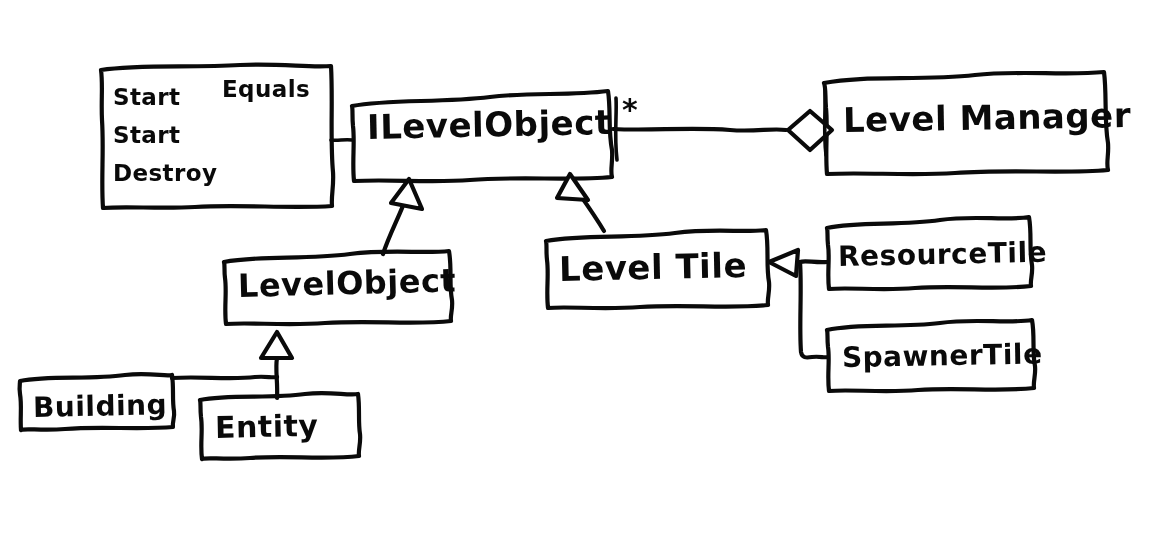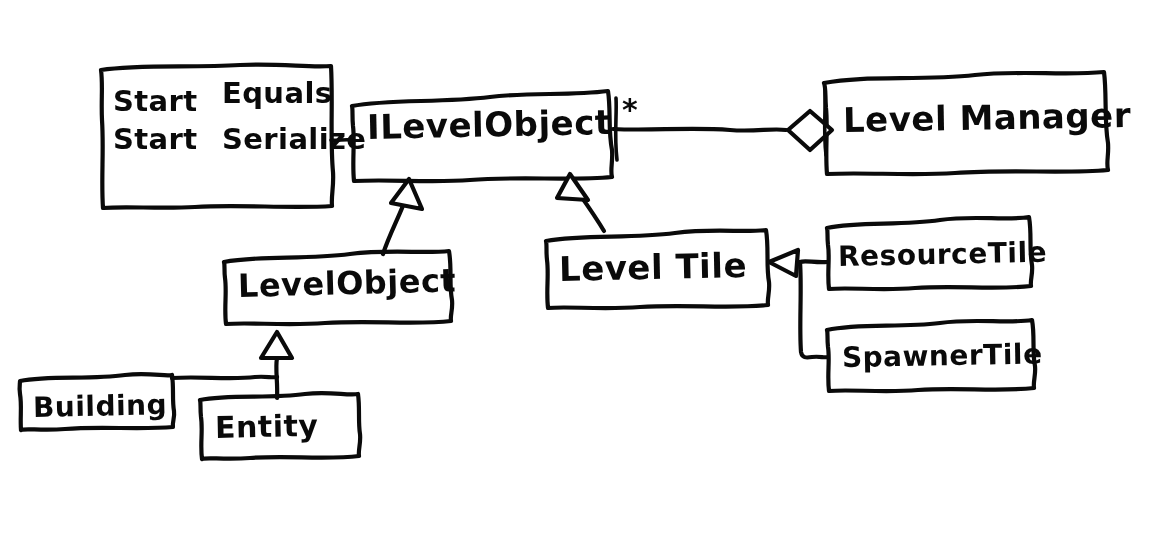--- a/index.html
+++ b/index.html
@@ -50,21 +50,21 @@
     font-weight: 600;
     white-space: nowrap;
     letter-spacing: 0.5px;
     transform-origin: left center;
   }
   .method-label {
     position: absolute;
     color: #0a0a0a;
     font-family: "DejaVu Sans", sans-serif;
     font-weight: 600;
-    font-size: 29px;
+    font-size: 23px;
     white-space: nowrap;
     letter-spacing: 0.4px;
   }
   .multiplicity {
     position: absolute;
     color: #0a0a0a;
     font-family: "DejaVu Sans", sans-serif;
     font-weight: 800;
     font-size: 30px;
     line-height: 1;
@@ -144,23 +144,23 @@
 
     <path class="sketch-stroke" d="M827,262 C815,263 805,260 800,262"></path>
     <path class="sketch-stroke" d="M800,262 C802,290 799,325 801,352 C802,358 806,358 812,357
          C820,356 824,358 828,357"></path>
     <path class="sketch-fill-white" d="M769,262 L798,250 L796,276 Z"></path>
 
   </svg>
 
   <div class="method-label" style="left:113px; top:84px;">Start</div>
   <div class="method-label" style="left:113px; top:122px;">Start</div>
+  <div class="method-label" style="left:113px; top:160px;">Destroy</div>
 
   <div class="method-label" style="left:222px; top:76px;">Equals</div>
-  <div class="method-label" style="left:222px; top:122px;">Serialize</div>
 
   <div class="node-label" style="left:367px; top:107px; font-size:34px; transform:rotate(-1.2deg);">ILevelObject</div>
 
   <div class="node-label" style="left:843px; top:100px; font-size:34px; transform:rotate(-1deg);">Level Manager</div>
 
   <div class="node-label" style="left:238px; top:267px; font-size:32px; transform:rotate(-1.5deg);">LevelObject</div>
 
   <div class="node-label" style="left:559px; top:249px; font-size:34px; transform:rotate(-1.2deg);">Level Tile</div>
 
   <div class="node-label" style="left:838px; top:240px; font-size:28px; transform:rotate(-1.2deg);">ResourceTile</div>

